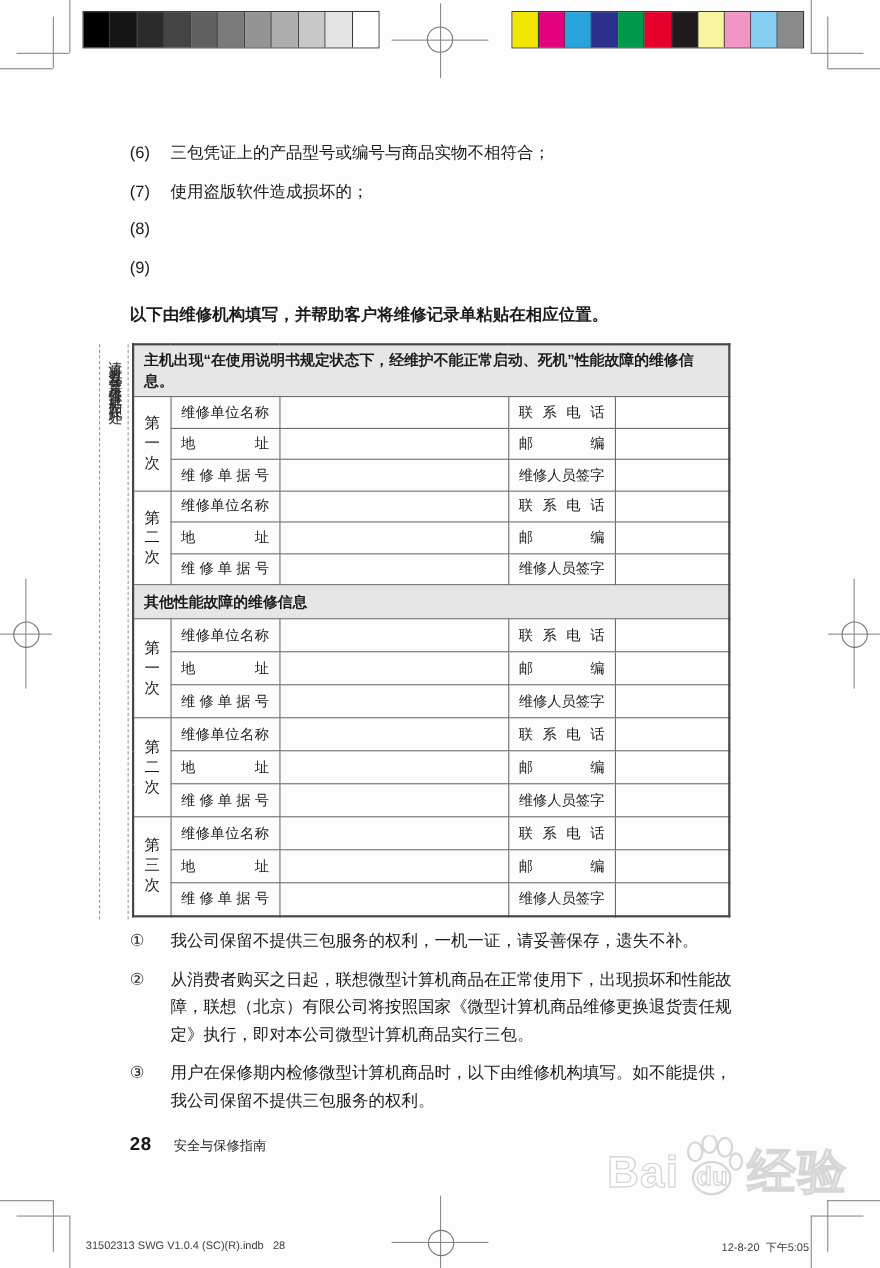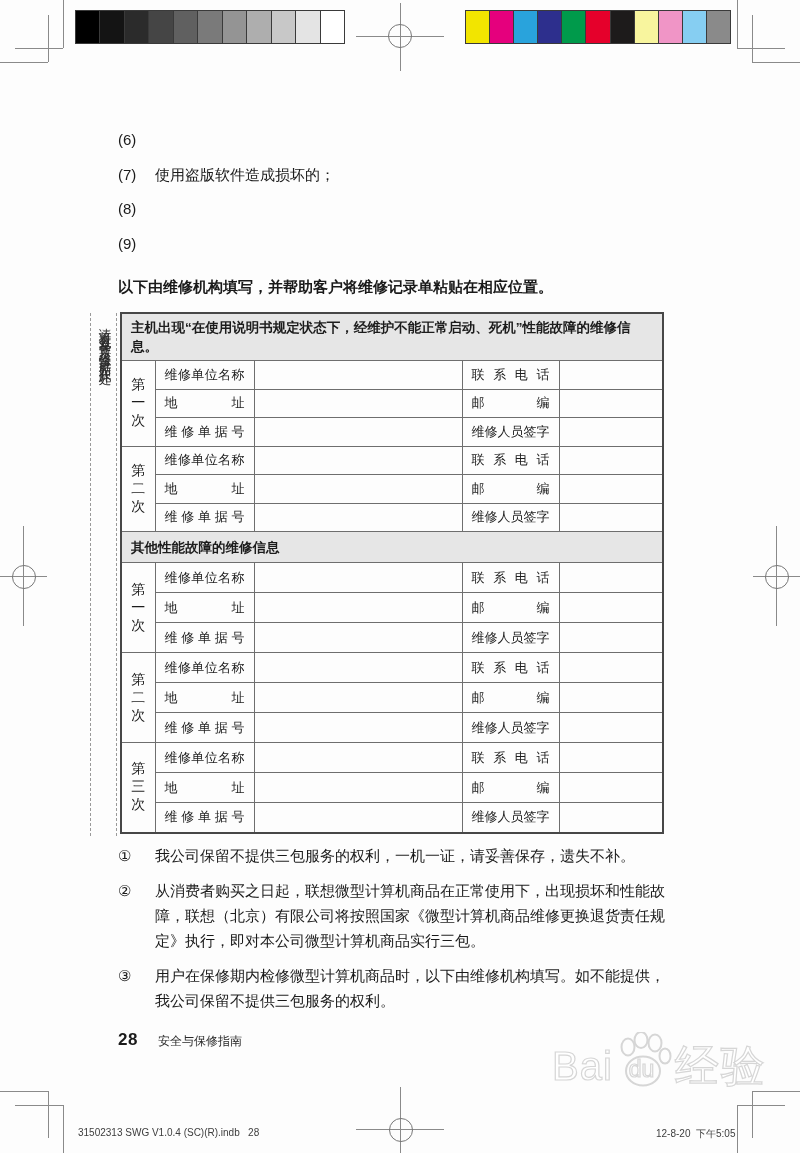--- a/index.html
+++ b/index.html
@@ -52,21 +52,21 @@
   
   .notes{position:absolute;left:118px;top:843px;width:552px;}
   .notes .note{display:flex;margin-bottom:10px;font-size:15px;line-height:25px;}
   .notes .marker{width:37px;flex:0 0 37px;}
   
   .pagefoot{position:absolute;left:118px;top:1030px;display:flex;align-items:baseline;}
   .pagefoot .pnum{font-size:17px;font-weight:700;letter-spacing:.5px;}
   .pagefoot .ptitle{font-size:12px;margin-left:20px;color:#2a2a2a;}
   
   .wm{position:absolute;left:552px;top:1032px;width:248px;color:#ffffff;
-      -webkit-text-stroke:1.2px #d6d6d6;font-weight:400;}
+      -webkit-text-stroke:1.2px #d6d6d6;font-weight:700;}
   .wm-row{display:flex;align-items:flex-end;}
   .wm-bai{font-size:40px;line-height:44px;letter-spacing:1px;}
   .wm-paw{position:relative;width:58px;height:56px;margin:0 2px;}
   .wm-du{position:absolute;left:14px;top:24px;font-size:23px;}
   .wm-jy{font-size:44px;line-height:44px;letter-spacing:2px;}
   .wm-url{font-size:21px;letter-spacing:1px;margin-top:3px;margin-left:4px;}
   
   .printline{position:absolute;top:1127px;left:0;width:800px;font-size:10px;color:#3d3d3d;}
   .printline .pl-left{position:absolute;left:78px;white-space:pre;}
   .printline .pl-right{position:absolute;left:656px;white-space:pre;}
@@ -143,20 +143,21 @@
     <div class="swatch" style="background: rgb(29, 27, 27);"></div>
     <div class="swatch" style="background: rgb(248, 245, 158);"></div>
     <div class="swatch" style="background: rgb(240, 149, 198);"></div>
     <div class="swatch" style="background: rgb(134, 206, 242);"></div>
     <div class="swatch" style="background: rgb(138, 138, 138);"></div>
   </div>
 
 <div class="numlist">
   <div class="li">
     <span class="num">(6)</span>
+    <span>三包凭证上的产品型号或编号与商品实物不相符合；</span>
   </div>
   <div class="li">
     <span class="num">(7)</span>
     <span>使用盗版软件造成损坏的；</span>
   </div>
   <div class="li">
     <span class="num">(8)</span>
   </div>
   <div class="li">
     <span class="num">(9)</span>

